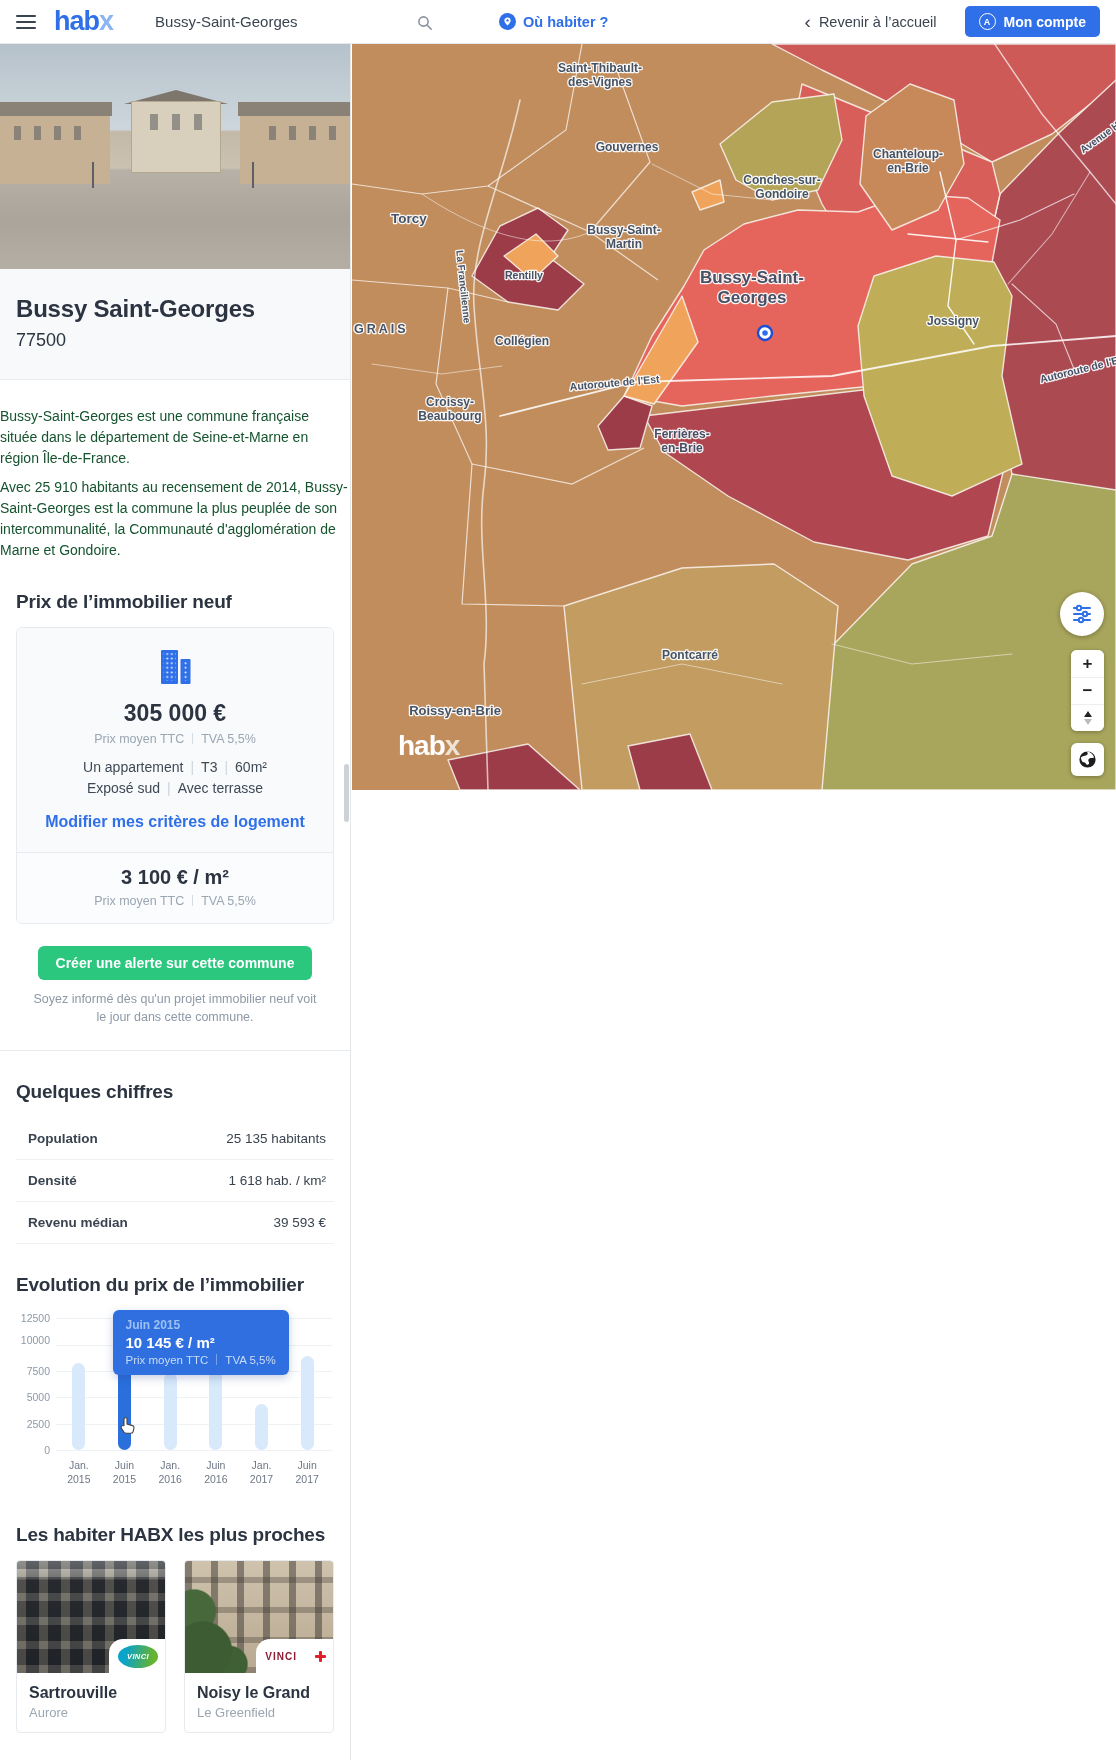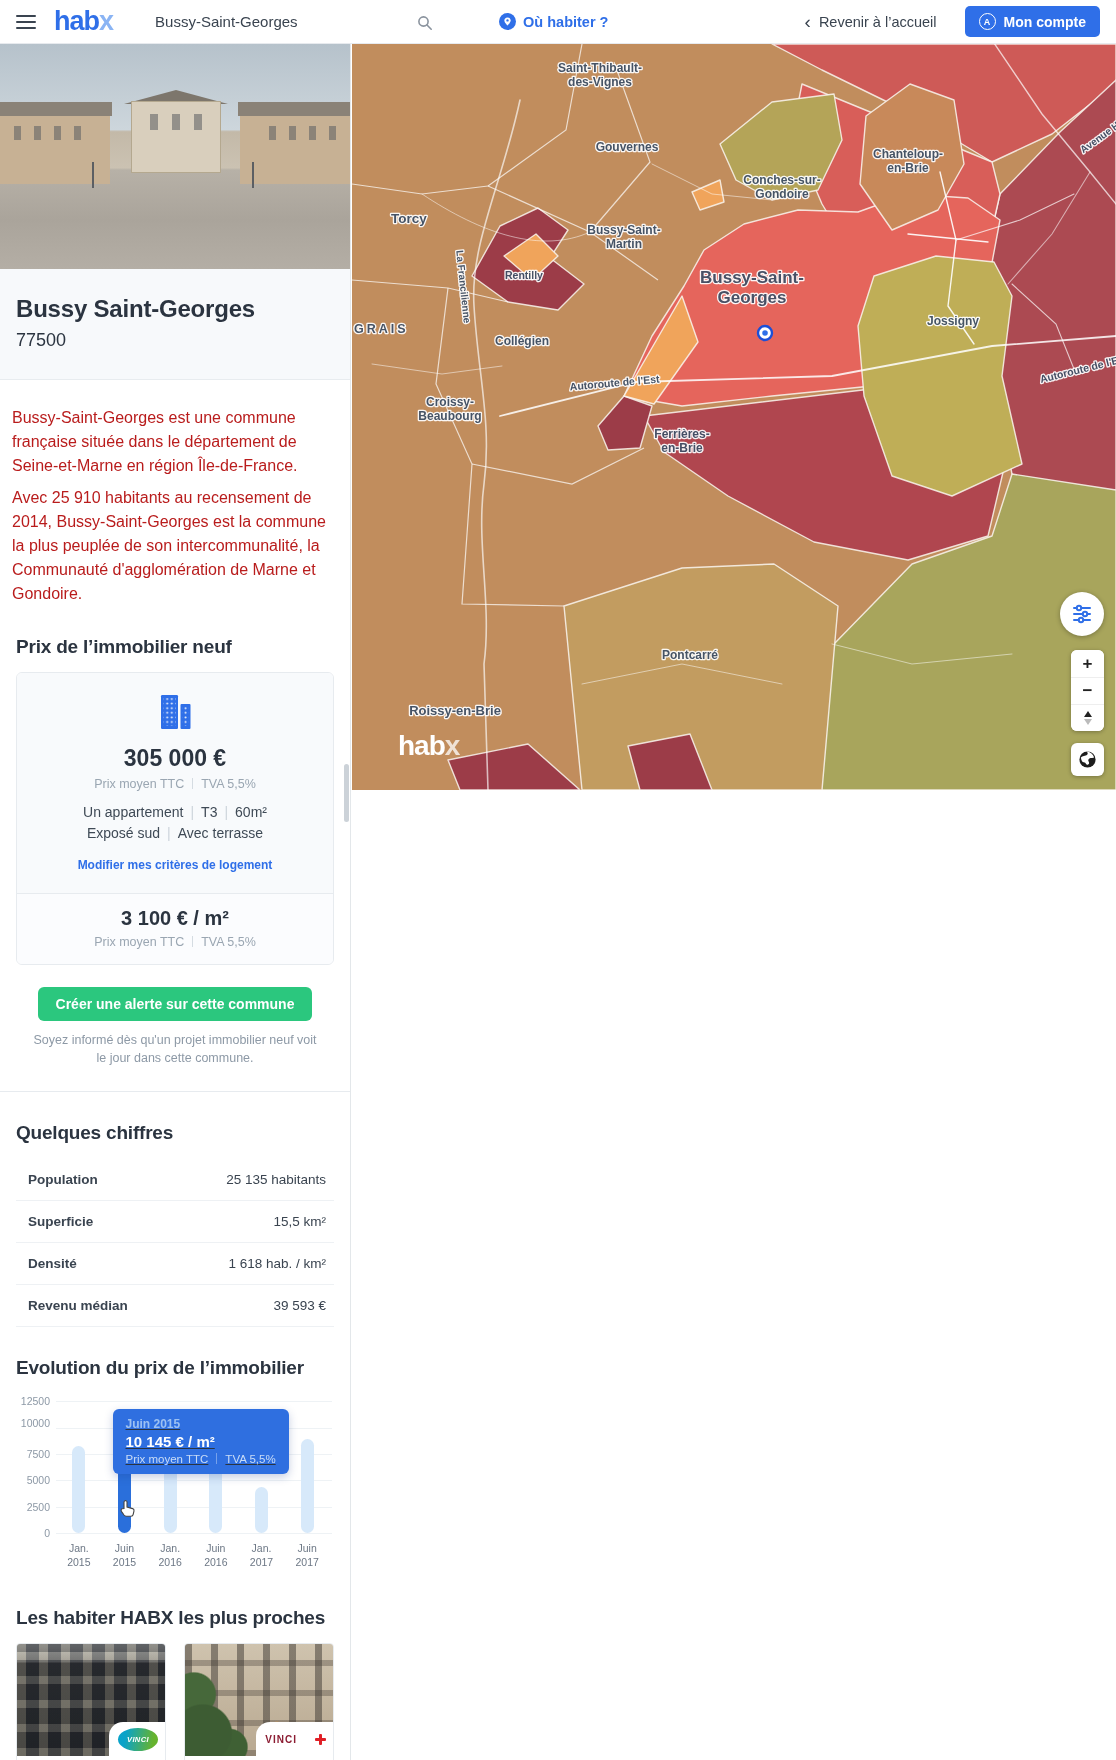--- a/index.html
+++ b/index.html
@@ -38,31 +38,31 @@
   .photo .bld{position:absolute;background:#c7b194;}
   .photo .roof{position:absolute;background:#8a8277;}
   .photo .mid{position:absolute;left:132px;top:58px;width:88px;height:70px;background:#d9cfbd;box-shadow:0 0 0 1px #b4a88f;}
   .photo .midroof{position:absolute;left:124px;top:46px;width:104px;height:14px;background:#7d766c;clip-path:polygon(0 100%,50% 0,100% 100%);}
   .photo .win{position:absolute;background:rgba(90,92,96,.55);}
   .photo .lamp{position:absolute;width:2px;height:26px;background:#5c5f63;}
 
   .titleblock{background:#f7f9fb;border-bottom:1px solid #e8ecef;padding:26px 16px 28px;}
   .titleblock h1{margin:0;font-size:24px;font-weight:600;letter-spacing:-.2px;color:#2b3440;}
   .postcode{font-size:18px;margin-top:7px;color:#2b3440;}
-  .desc{padding:26px 12px 0;font-size:16px;line-height:1.5;color:#b91c1c;}
+  .desc{padding:26px 0 0;font-size:14px;line-height:1.5;color:#14532d;}
   .desc p{margin:0 0 8px;}
   h2.sec{margin:30px 16px 14px;font-size:19px;font-weight:600;color:#2b3440;letter-spacing:-.2px;}
 
   .price-card{margin:0 16px;border:1px solid #e7ebef;border-radius:6px;overflow:hidden;}
   .pc-top{background:#f8fafc;text-align:center;padding:20px 10px 20px;}
   .big-price{font-size:23px;font-weight:700;color:#2b3440;margin-top:10px;}
   .cap{font-size:12.5px;color:#9aa6b2;margin-top:5px;}
   .crit{font-size:14px;color:#3f4a56;margin-top:13px;}
   .crit+.crit{margin-top:5px;}
-  .mod-link{display:inline-block;margin-top:16px;font-size:12px;font-weight:700;color:#2f6fe8;cursor:pointer;background:none;border:none;font-family:"Liberation Sans",sans-serif;}
+  .mod-link{display:inline-block;margin-top:16px;font-size:16px;font-weight:700;color:#2f6fe8;cursor:pointer;background:none;border:none;font-family:"Liberation Sans",sans-serif;}
   .pc-bottom{border-top:1px solid #e7ebef;background:#fbfcfe;text-align:center;padding:13px 10px 15px;}
   .sqm-price{font-size:20px;font-weight:700;color:#2b3440;}
 
   .alert-btn{display:block;margin:22px auto 0;background:#2bc77e;color:#fff;border:none;border-radius:6px;
       padding:9px 18px;font-size:14px;font-weight:700;font-family:"Liberation Sans",sans-serif;cursor:pointer;}
   .alert-note{width:292px;margin:10px auto 0;text-align:center;font-size:12.5px;line-height:1.45;color:#8d99a6;}
   .divider{border:none;border-top:1px solid #e7ebef;margin:24px 0 0;}
 
   .stat-row{display:flex;justify-content:space-between;align-items:center;margin:0 16px;
       padding:13px 8px 13px 12px;border-bottom:1px solid #eef1f4;font-size:13.5px;color:#3a4450;}
@@ -239,24 +239,20 @@
   <p class="alert-note">Soyez informé dès qu'un projet immobilier neuf voit le jour dans cette commune.</p>
   <hr class="divider">
 
   <h2 class="sec">Quelques chiffres</h2>
   <div id="stats-rows">
       <div class="stat-row">
         <span class="stat-label">Population</span>
         <span class="stat-value">25 135 habitants</span>
       </div>
       <div class="stat-row">
-        <span class="stat-label">Superficie</span>
-        <span class="stat-value">15,5 km²</span>
-      </div>
-      <div class="stat-row">
         <span class="stat-label">Densité</span>
         <span class="stat-value">1 618 hab. / km²</span>
       </div>
       <div class="stat-row">
         <span class="stat-label">Revenu médian</span>
         <span class="stat-value">39 593 €</span>
       </div>
     </div>
 
   <h2 class="sec">Evolution du prix de l’immobilier</h2>
@@ -296,21 +292,21 @@
       <div class="bar" style="left: 239px; top: 93.536px; height: 46.464px;"></div>
       <div class="xlab" style="left: 222.5px; top: 148px;">
         <div>Jan.</div>
         <div>2017</div>
       </div>
       <div class="bar" style="left: 284.667px; top: 46.016px; height: 93.984px;"></div>
       <div class="xlab" style="left: 268.167px; top: 148px;">
         <div>Juin</div>
         <div>2017</div>
       </div>
-      <div class="tooltip" style="left: 96.5px; top: 16px; text-decoration: underline;">
+      <div class="tooltip" style="left: 96.5px; top: 0px;">
         <div class="tt-title">Juin 2015</div>
         <div class="tt-value">10 145 € / m²</div>
         <div class="tt-cap"><span>Prix moyen TTC</span><span class="vsep"></span><span>TVA 5,5%</span></div>
       </div>
       <div class="cursor-hand" style="left: 103.5px; top: 106px;"><svg width="16" height="18" viewBox="0 0 16 18">
           <path d="M5 1.8 C6.2 1.2 7 2 7 3.2 L7 8 L12.6 9.6 C13.8 10 14.2 10.8 14 12 L13.2 15.4 C13 16.6 12.2 17.2 11 17.2 L6.4 17.2 C5.4 17.2 4.6 16.8 4 16 L1.6 12.6 C0.8 11.4 1 10.4 2 9.8 L4 9.6 L4 3.2 C4 2.4 4.3 2.1 5 1.8 Z" fill="#fff" stroke="#444" stroke-width="1.1"></path>
         </svg></div>
     </div>
 
   <h2 class="sec" style="margin-top:36px">Les habiter HABX les plus proches</h2>

